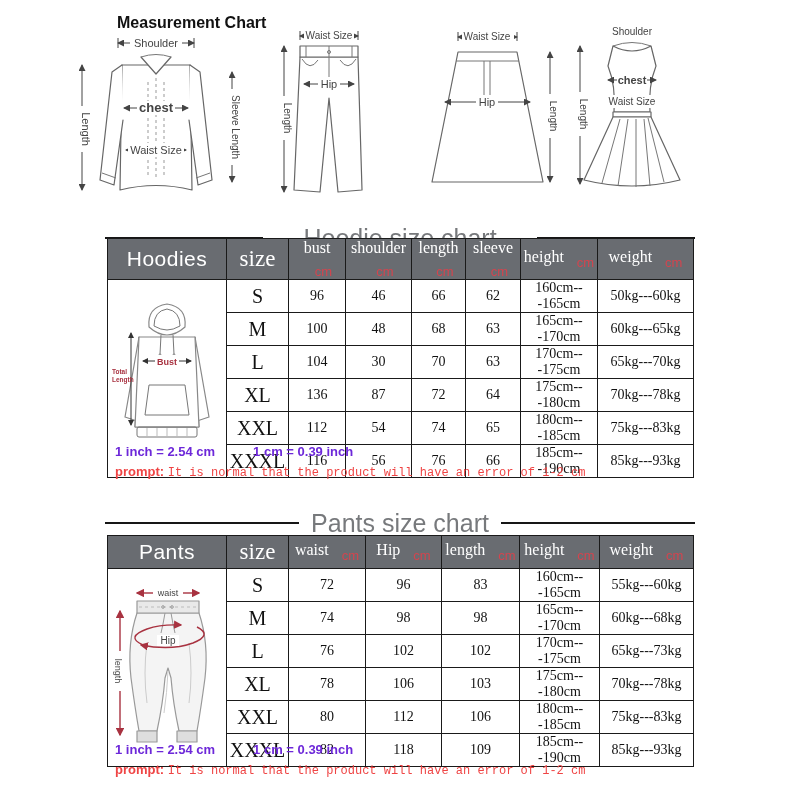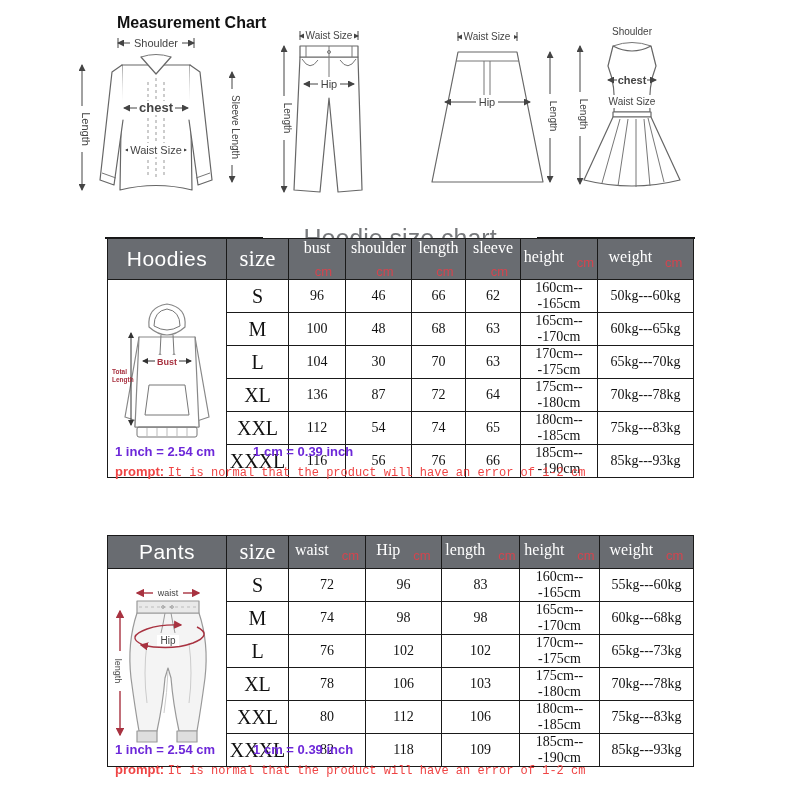--- a/index.html
+++ b/index.html
@@ -277,20 +277,25 @@
   <div class="notes" style="top:444px;">
     <div class="conv-line">
       <span>1 inch = 2.54 cm</span><span class="conv-gap"></span><span>1 cm = 0.39 inch</span>
     </div>
     <div class="prompt-line">
       <span class="prompt-label">prompt:</span>
       <span class="prompt-text">It is normal that the product will have an error of 1-2 cm</span>
     </div>
   </div>
 
+  <div class="chart-title-row" style="top:509px;">
+    <div class="rule"></div>
+    <div class="chart-title">Pants size chart</div>
+    <div class="rule"></div>
+  </div>
 
   <table class="size-table" style="left:107px;top:535px;width:586px;">
     <colgroup>
         <col style="width:119px">
         <col style="width:62px">
         <col style="width:77px">
         <col style="width:76px">
         <col style="width:78px">
         <col style="width:80px">
         <col style="width:94px">

